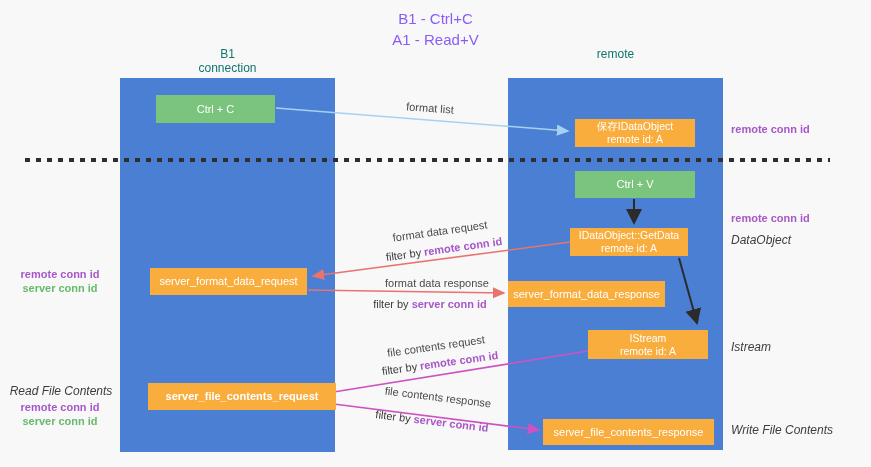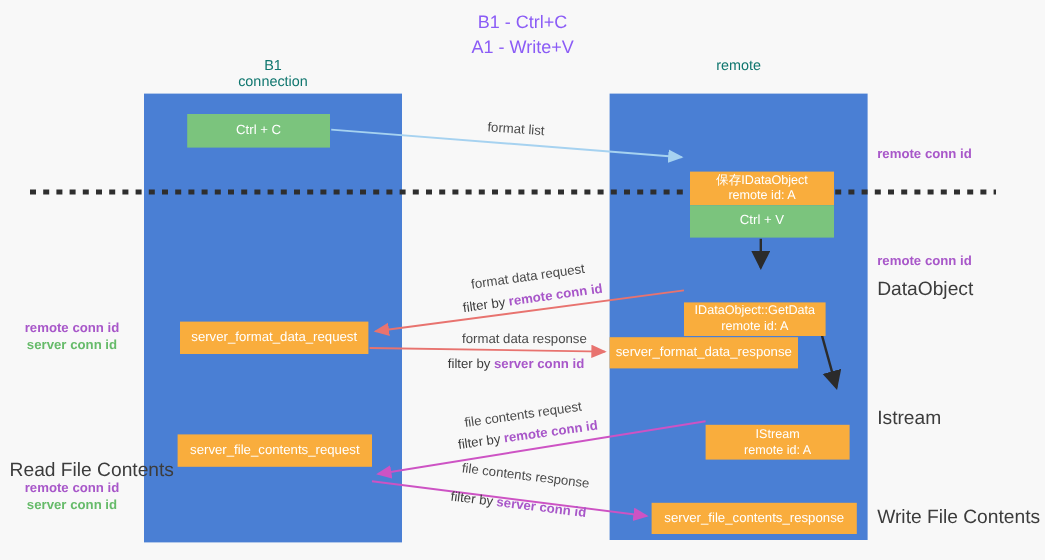--- a/index.html
+++ b/index.html
@@ -15,41 +15,41 @@
   #col-left{left:120px;height:374px;}
   #col-right{left:508px;height:372px;}
 
   #arrow-layer{position:absolute;left:0;top:0;z-index:2;pointer-events:none;}
 
   .node{position:absolute;z-index:3;display:flex;flex-direction:column;
         align-items:center;justify-content:center;text-align:center;
         color:#ffffff;font-size:11px;line-height:13px;}
   .orange{background:#f9ad3d;}
   .green{background:#7bc47d;}
-  .small{font-size:10.5px;margin-top:24px;}
+  .small{font-size:10.5px;}
 
-  .side-label{position:absolute;font-size:16px;color:#3c3c3c;z-index:3;white-space:nowrap;}
+  .side-label{position:absolute;font-size:12px;color:#3c3c3c;z-index:3;white-space:nowrap;font-style:italic;}
   .conn-label{position:absolute;font-size:11px;font-weight:bold;line-height:14px;
               z-index:3;white-space:nowrap;}
   .purple{color:#a857c9;font-weight:bold;}
   .greentxt{color:#66bb6a;font-weight:bold;}
 
   .elabel{position:absolute;font-size:11px;color:#4a4a4a;white-space:nowrap;
           z-index:3;transform:translate(-50%,-50%);}
   .elabel .purple{font-size:11px;}
   .pfx{margin-right:3px;color:#3c3c3c;}
 </style>
 </head>
 <body>
 
 <div id="page">
 
   <div class="title">
     <div>B1 - Ctrl+C</div>
-    <div>A1 - Write+V</div>
+    <div>A1 - Read+V</div>
   </div>
 
   <div class="col-header" style="left:120px;">
     <div>B1</div>
     <div>connection</div>
   </div>
   <div class="col-header" style="left:508px;">
     <div>remote</div>
   </div>
 
@@ -105,21 +105,21 @@
 
   <div class="node orange" style="left:150px;top:268px;width:157px;height:27px;">
     <div>server_format_data_request</div>
   </div>
 
   <div class="node orange small" style="left:588px;top:330px;width:120px;height:29px;">
     <div>IStream</div>
     <div>remote id: A</div>
   </div>
 
-  <div class="node orange" style="left:148px;top:362px;width:162px;height:27px;">
+  <div class="node orange" style="left:148px;top:383px;width:188px;height:27px;font-weight:bold;">
     <div>server_file_contents_request</div>
   </div>
 
   <div class="node orange" style="left:543px;top:419px;width:171px;height:26px;">
     <div>server_file_contents_response</div>
   </div>
 
   <div class="conn-label purple" style="left:731px;top:122px;">remote conn id</div>
   <div class="conn-label purple" style="left:731px;top:211px;">remote conn id</div>
   <div class="side-label" style="left:731px;top:233px;">DataObject</div>

